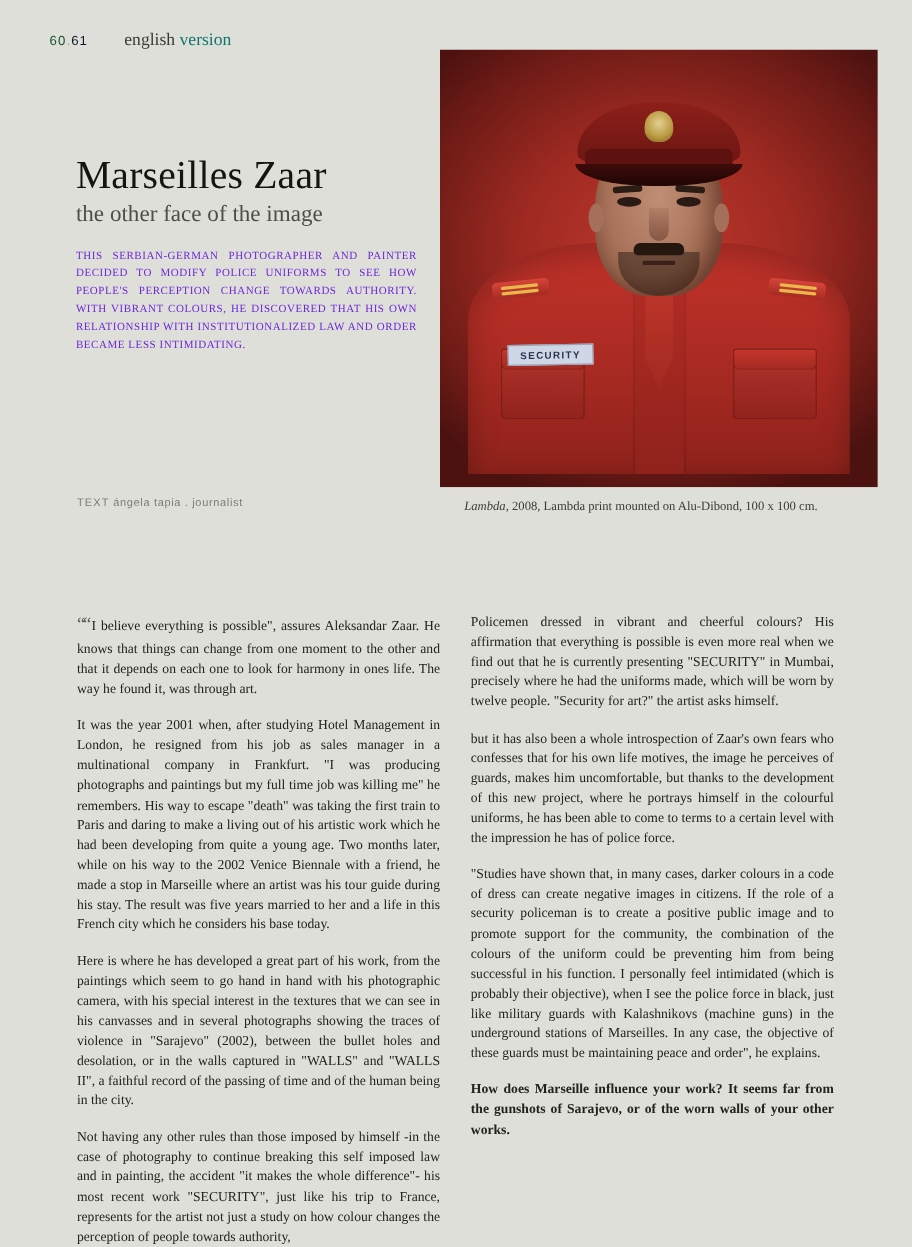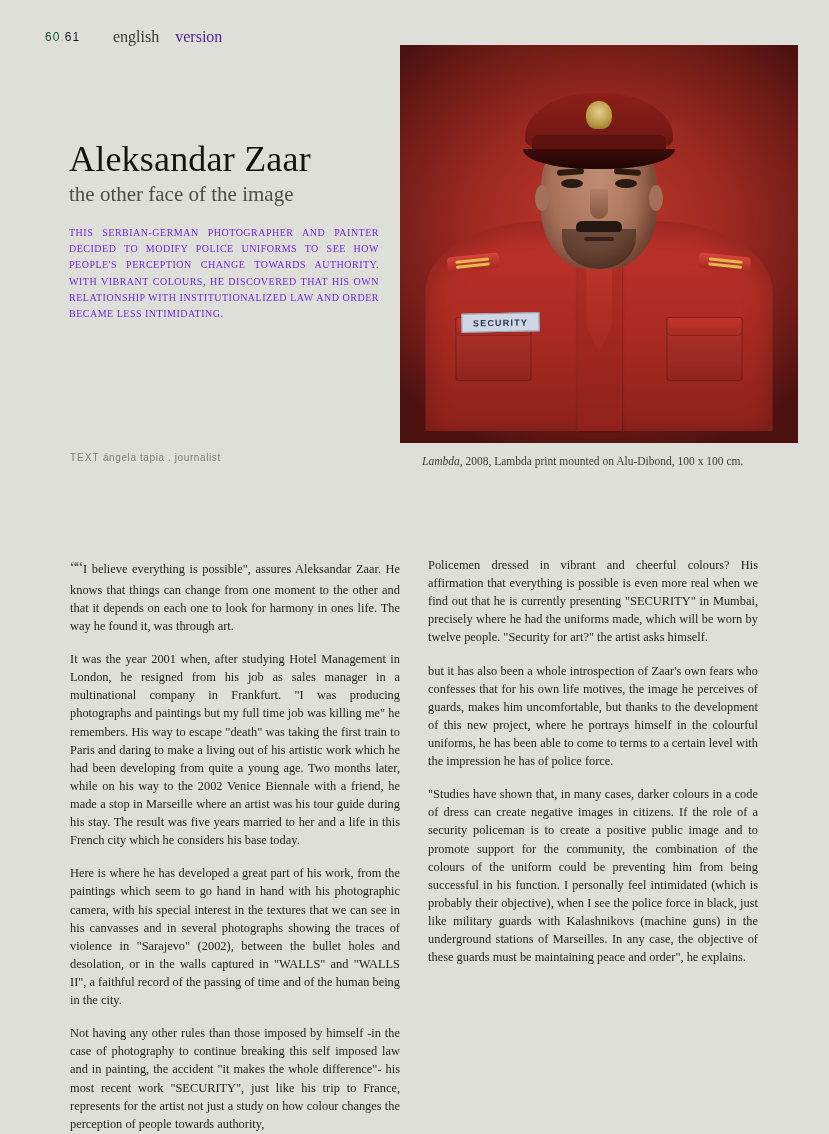--- a/index.html
+++ b/index.html
@@ -36,21 +36,21 @@
   .folio .f2 { color: #0f172a; }
 
   .edition {
     position: absolute;
     left: 113px;
     top: 28px;
     font-family: "Liberation Serif", serif;
     font-size: 16px;
     color: #3a3a34;
   }
-  .edition .muted { color: #4c1d95; margin-left: 12px; }
+  .edition .muted { color: #0f766e; }
 
   
   .photo-wrap {
     position: absolute;
     left: 400px;
     top: 45px;
     width: 398px;
     height: 398px;
     overflow: hidden;
   }
@@ -407,34 +407,37 @@
       <div class="cap-emblem"></div>
       <div class="cap-band"></div>
       <div class="cap-visor"></div>
     </div>
   </div>
 
   <div class="caption">
     <em>Lambda,</em><span> 2008, Lambda print mounted on Alu-Dibond, 100 x 100 cm.</span>
   </div>
 
-  <div class="title">Aleksandar Zaar</div>
+  <div class="title">Marseilles Zaar</div>
   <div class="subtitle">the other face of the image</div>
   <div class="standfirst">This Serbian-German photographer and painter decided to modify police uniforms to see how people's perception change towards authority. With vibrant colours, he discovered that his own relationship with institutionalized law and order became less intimidating.</div>
   <div class="byline">
     <span class="lbl">TEXT</span>
     <span>ángela tapia . journalist</span>
   </div>
 
   <div class="col left">
     <p><span class="quote-mark">““</span><span>I believe everything is possible", assures Aleksandar Zaar. He knows that things can change from one moment to the other and that it depends on each one to look for harmony in ones life. The way he found it, was through art.</span></p>
     <p>It was the year 2001 when, after studying Hotel Management in London, he resigned from his job as sales manager in a multinational company in Frankfurt. "I was producing photographs and paintings but my full time job was killing me" he remembers. His way to escape "death" was taking the first train to Paris and daring to make a living out of his artistic work which he had been developing from quite a young age. Two months later, while on his way to the 2002 Venice Biennale with a friend, he made a stop in Marseille where an artist was his tour guide during his stay. The result was five years married to her and a life in this French city which he considers his base today.</p>
     <p>Here is where he has developed a great part of his work, from the paintings which seem to go hand in hand with his photographic camera, with his special interest in the textures that we can see in his canvasses and in several photographs showing the traces of violence in "Sarajevo" (2002), between the bullet holes and desolation, or in the walls captured in "WALLS" and "WALLS II", a faithful record of the passing of time and of the human being in the city.</p>
     <p>Not having any other rules than those imposed by himself -in the case of photography to continue breaking this self imposed law and in painting, the accident  "it makes the whole difference"- his most recent work "SECURITY", just like his trip to France, represents for the artist not just a study on how colour changes the perception of people towards authority,</p>
   </div>
 
   <div class="col right">
     <p>Policemen dressed in vibrant and cheerful colours? His affirmation that everything is possible is even more real when we find out that he is currently presenting "SECURITY" in Mumbai, precisely where he had the uniforms made, which will be worn by twelve people. "Security for art?" the artist asks himself.</p>
     <p>but it has also been a whole introspection of Zaar's own fears who confesses that for his own life motives, the image he perceives of guards, makes him uncomfortable, but thanks to the development of this new project, where he portrays himself in the colourful uniforms, he has been able to come to terms to a certain level with the impression he has of police force.</p>
     <p>"Studies have shown that, in many cases, darker colours in a code of dress can create negative images in citizens. If the role of a security policeman is to create a positive public image and to promote support for the community, the combination of the colours of the uniform could be preventing him from being successful in his function. I personally feel intimidated (which is probably their objective), when I see the police force in black, just like military guards with Kalashnikovs (machine guns) in the underground stations of Marseilles. In any case, the objective of these guards must be maintaining peace and order", he explains.</p>
+    <p>
+      <span class="qhead">How does Marseille influence your work? It seems far from the gunshots of Sarajevo, or of the worn walls of your other works.</span>
+    </p>
   </div>
 
 </div>
 
 </body></html>

